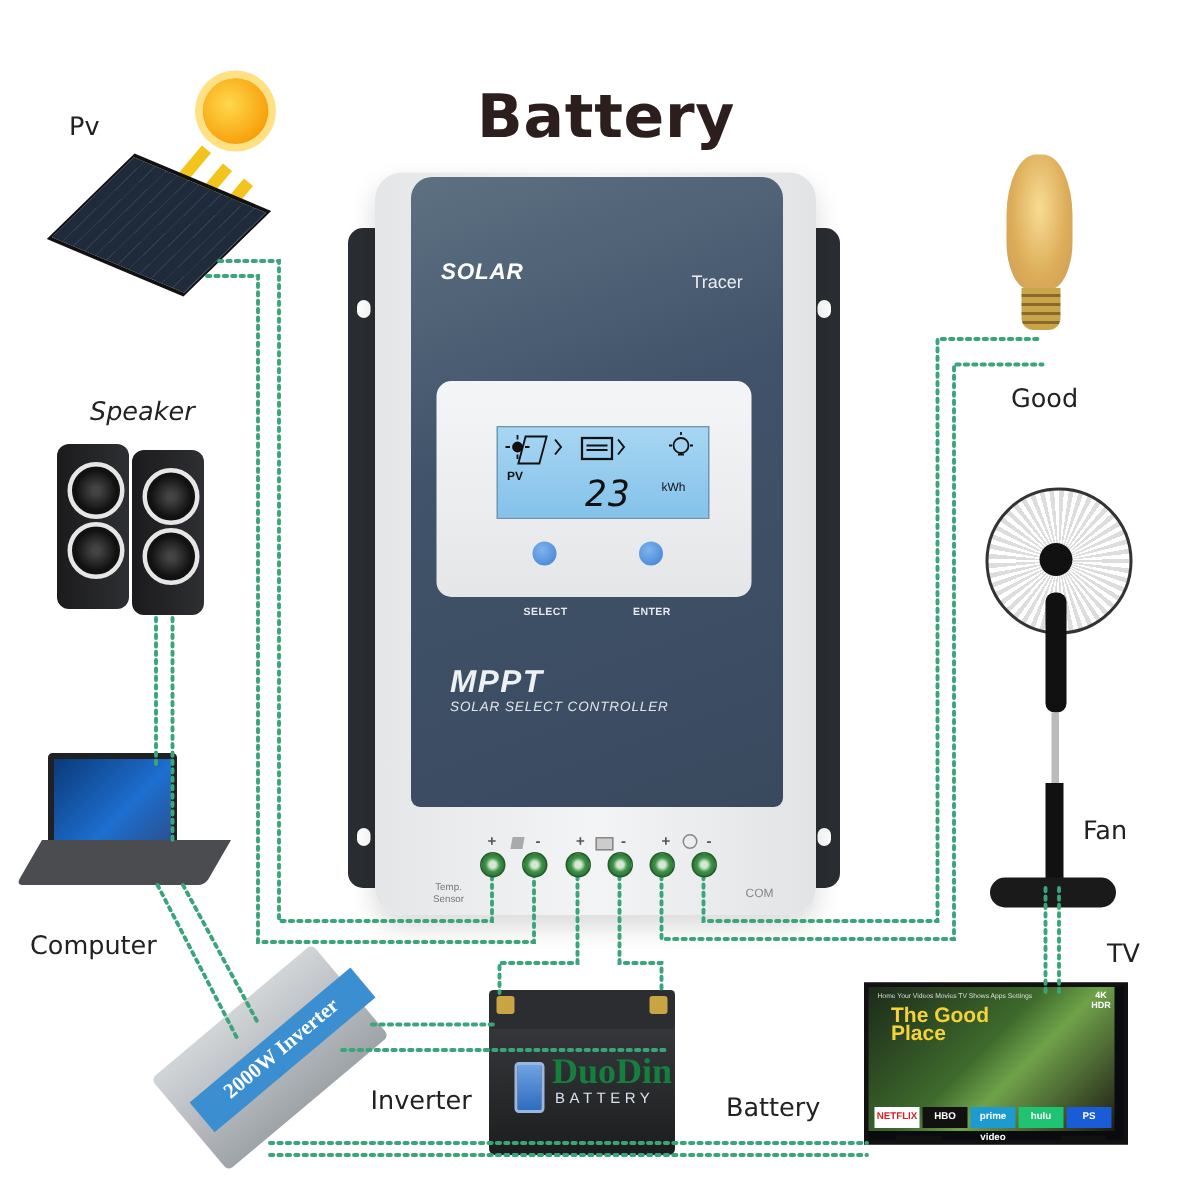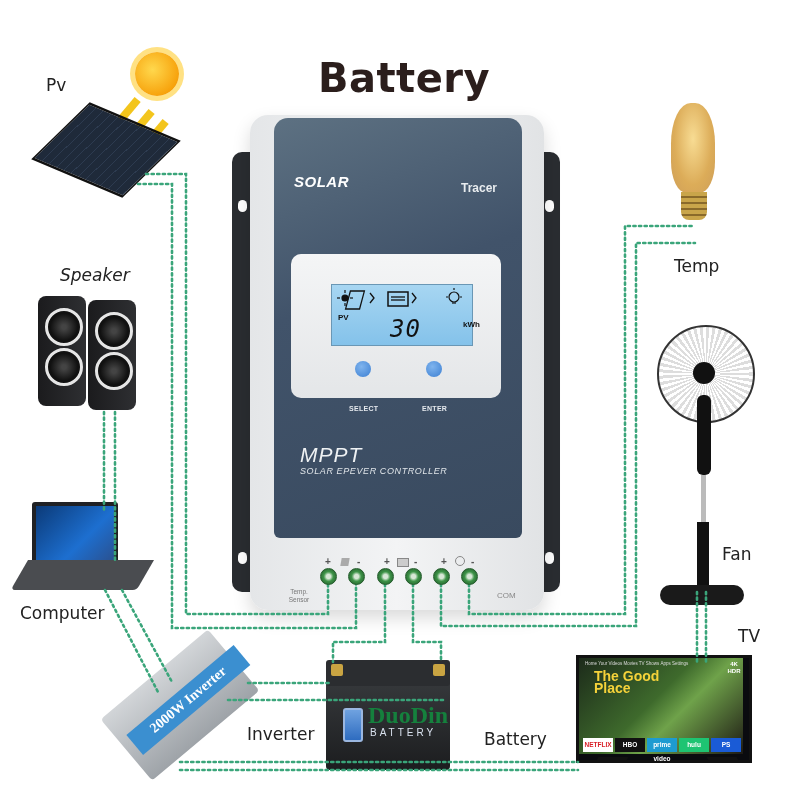--- a/index.html
+++ b/index.html
@@ -10,29 +10,29 @@
   svg.wires{position:absolute;left:0;top:0;width:800px;height:800px;z-index:5;pointer-events:none;}
   .wire{fill:none;stroke:#3aa57a;stroke-width:2.6;stroke-dasharray:2.2 3.4;stroke-linecap:round;}
 
   
   #ctrl-bracket-l{left:232px;top:152px;width:20px;height:440px;background:#2a2d31;border-radius:10px 0 0 10px;}
   #ctrl-bracket-r{left:540px;top:152px;width:20px;height:440px;background:#2a2d31;border-radius:0 10px 10px 0;}
   .hole{position:absolute;width:9px;height:12px;background:#fff;border-radius:5px;left:6px;}
   #ctrl-body{left:250px;top:115px;width:294px;height:495px;background:linear-gradient(90deg,#e4e6e8,#f3f4f5 50%,#e1e3e5);border-radius:18px;box-shadow:0 8px 18px rgba(0,0,0,0.15);}
   #ctrl-face{left:274px;top:118px;width:248px;height:420px;background:linear-gradient(160deg,#5d7182 0%,#41536a 40%,#394a5f 100%);border-radius:14px 14px 6px 6px;}
   #brand{left:294px;top:173px;font-size:15px;font-weight:bold;font-style:italic;color:#fff;letter-spacing:0.5px;}
-  #tracer{left:461px;top:181px;font-size:12px;color:#e8ecef;font-weight:bold;}
+  #tracer{left:461px;top:181px;font-size:12px;color:#e8ecef;font-weight:normal;}
   #panel{left:291px;top:254px;width:210px;height:144px;background:linear-gradient(#f4f5f6,#e4e6e8);border-radius:10px;}
   #lcd{left:331px;top:284px;width:140px;height:60px;background:linear-gradient(#a7d6f2,#84c2ea);border:1px solid #6a97b5;}
   #lcd-pv{left:338px;top:313px;font-size:8px;font-weight:bold;color:#111;}
   #lcd-value{left:390px;top:315px;font-family:"DejaVu Sans Mono",monospace;font-size:24px;font-style:italic;color:#111;letter-spacing:1px;}
-  #lcd-unit{left:463px;top:320px;font-size:8px;font-weight:bold;color:#111;}
+  #lcd-unit{left:441px;top:320px;font-size:8px;font-weight:normal;color:#111;}
   .btn-round{position:absolute;width:16px;height:16px;border-radius:50%;background:radial-gradient(circle at 40% 35%,#7fb4ee,#3c7fd2);}
   .btn-cap{position:absolute;font-size:7px;color:#e5e9ee;font-weight:bold;letter-spacing:0.3px;}
-  #mppt{left:300px;top:443px;font-size:21px;font-weight:normal;font-style:italic;color:#eef1f3;letter-spacing:1px;}
+  #mppt{left:300px;top:443px;font-size:21px;font-weight:bold;font-style:italic;color:#eef1f3;letter-spacing:1px;}
   #mppt-sub{left:300px;top:466px;font-size:9px;font-style:italic;color:#e0e5e9;letter-spacing:0.6px;}
   .term{position:absolute;width:15px;height:15px;border-radius:50%;background:radial-gradient(circle,#d7e7d6 20%,#3e9448 45%,#2c7035 75%);border:1px solid #245c2c;z-index:6;}
   .pm{position:absolute;font-size:10px;color:#555;font-weight:bold;}
   #temp-sensor{left:284px;top:588px;font-size:6.5px;color:#777;text-align:center;line-height:8px;}
   #com{left:497px;top:591px;font-size:8px;color:#888;font-weight:normal;}
 
   
   #sun{left:135px;top:52px;width:44px;height:44px;border-radius:50%;background:radial-gradient(circle at 40% 40%,#ffd84d,#f7a30d 70%,#e68a00);box-shadow:0 0 0 5px rgba(255,200,30,0.55);}
   #pv-panel{left:44px;top:120px;width:120px;height:56px;background:repeating-linear-gradient(90deg,#1f2a3a 0 9px,#2d3b50 9px 10px);transform:skewX(-35deg) rotate(18deg);border:2px solid #111;}
   .arrow{position:absolute;width:8px;height:30px;background:#f3c51c;transform:rotate(40deg);}
@@ -66,24 +66,24 @@
   #tv-stand-l{left:597px;top:757px;width:30px;height:5px;background:#111;transform:skewX(-30deg);}
   #tv-stand-r{left:708px;top:757px;width:30px;height:5px;background:#111;transform:skewX(30deg);}
 </style>
 </head>
 <body>
 
 <div id="title">Battery</div>
 
 <div class="label" style="left:46px;top:75px;">Pv</div>
 <div class="label" style="left:60px;top:265px;font-style:italic;">Speaker</div>
-<div class="label" style="left:20px;top:603px;">Computer</div>
+<div class="label" style="left:20px;top:621px;">Computer</div>
 <div class="label" style="left:247px;top:724px;">Inverter</div>
 <div class="label" style="left:484px;top:729px;">Battery</div>
-<div class="label" style="left:674px;top:256px;">Temp</div>
+<div class="label" style="left:674px;top:256px;">Good</div>
 <div class="label" style="left:722px;top:544px;">Fan</div>
 <div class="label" style="left:738px;top:626px;">TV</div>
 
 <div id="sun" class="abs"></div>
 <div class="arrow" style="left:124px;top:96px;"></div>
 <div class="arrow" style="left:138px;top:108px;"></div>
 <div class="arrow" style="left:152px;top:118px;"></div>
 <div id="pv-panel" class="abs"></div>
 
 <div class="spk" style="left:38px;top:296px;">
@@ -163,28 +163,28 @@
     <g stroke="#111" stroke-width="1.2" fill="none">
       <circle cx="122" cy="12" r="5"></circle>
         <line x1="120" y1="18" x2="124" y2="18"></line>
       <line x1="122" y1="3" x2="122" y2="5"></line>
         <line x1="114" y1="12" x2="116" y2="12"></line>
         <line x1="128" y1="12" x2="130" y2="12"></line>
     </g>
   </svg>
 </div>
 <div id="lcd-pv" class="abs">PV</div>
-<div id="lcd-value" class="abs">30</div>
+<div id="lcd-value" class="abs">23</div>
 <div id="lcd-unit" class="abs">kWh</div>
 <div class="btn-round" style="left:355px;top:361px;"></div>
 <div class="btn-round" style="left:426px;top:361px;"></div>
 <div class="btn-cap" style="left:349px;top:405px;">SELECT</div>
 <div class="btn-cap" style="left:422px;top:405px;">ENTER</div>
 <div id="mppt" class="abs">MPPT</div>
-<div id="mppt-sub" class="abs">SOLAR EPEVER CONTROLLER</div>
+<div id="mppt-sub" class="abs">SOLAR SELECT CONTROLLER</div>
 
 <div class="pm" style="left:325px;top:556px;">+</div>
 <div class="abs" style="left:341px;top:558px;width:8px;height:8px;background:#aaa;transform:skewX(-10deg);"></div>
 <div class="pm" style="left:357px;top:556px;">-</div>
 <div class="pm" style="left:384px;top:556px;">+</div>
 <div class="abs" style="left:397px;top:558px;width:10px;height:7px;border:1px solid #888;background:#ccc;"></div>
 <div class="pm" style="left:414px;top:556px;">-</div>
 <div class="pm" style="left:441px;top:556px;">+</div>
 <div class="abs" style="left:455px;top:556px;width:8px;height:8px;border:1px solid #888;border-radius:50%;"></div>
 <div class="pm" style="left:471px;top:556px;">-</div>

